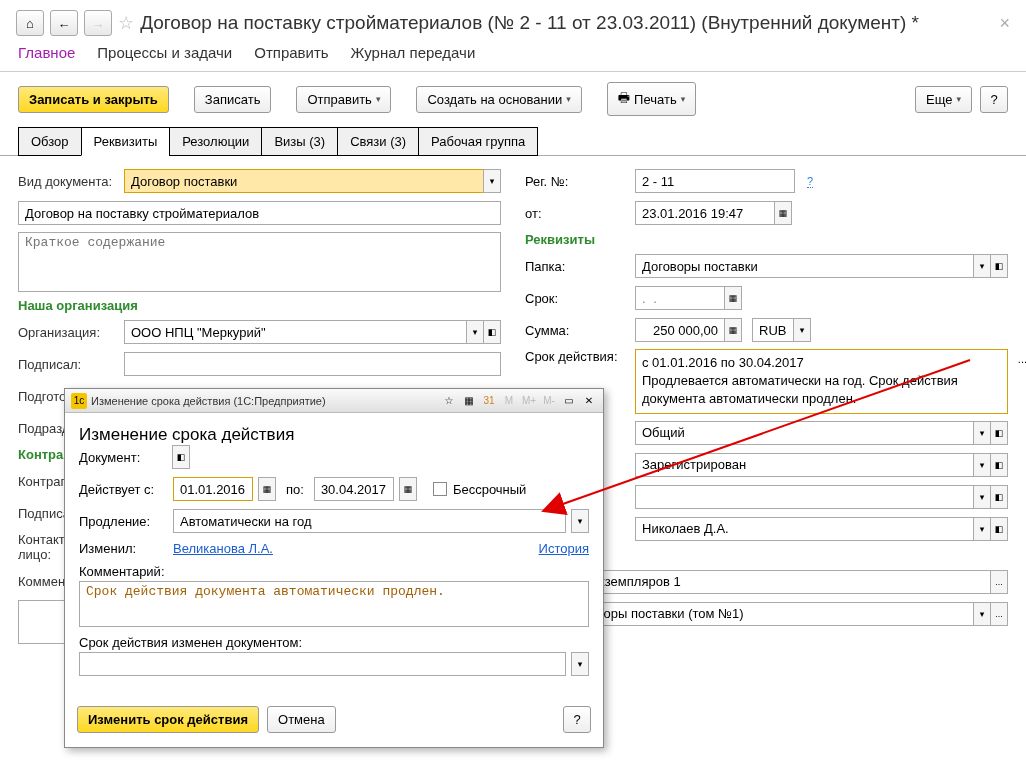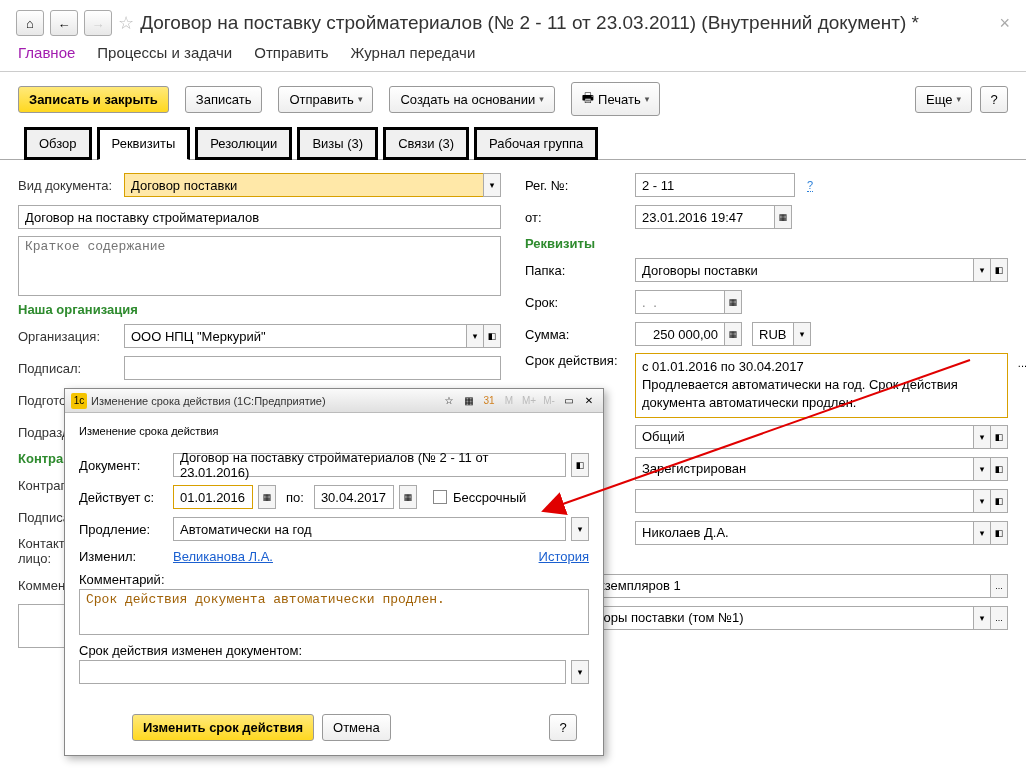--- a/index.html
+++ b/index.html
@@ -12,30 +12,30 @@
 .title { font-size: 19px; color: #333; }
 .star { color: #bbb; font-size: 18px; }
 .close-x { color: #aaa; font-size: 18px; margin-left: auto; cursor: pointer; }
 
 
 .nav { display: flex; gap: 22px; padding: 2px 18px 10px; border-bottom: 1px solid #ccc; }
 .nav a { text-decoration: none; color: #333; font-size: 15px; }
 .nav a.active { color: #a21caf; }
 
 
-.cmd { display: flex; gap: 16px; padding: 10px 18px; align-items: center; }
+.cmd { display: flex; gap: 25px; padding: 10px 18px; align-items: center; }
 .btn { border: 1px solid #999; background: linear-gradient(#fff,#eee); border-radius: 3px; padding: 5px 10px; cursor: pointer; display: inline-flex; align-items: center; gap: 4px; }
 .btn.yellow { background: linear-gradient(#ffe97a,#ffd820); font-weight: bold; }
 .btn .caret { font-size: 9px; color: #555; }
 .cmd-right { margin-left: auto; display: flex; gap: 8px; }
 .sq { width: 28px; padding: 5px 0; justify-content: center; }
 
 
 .dtabs { display: flex; padding: 0 18px; border-bottom: 1px solid #aaa; }
-.dtab { border: 3px solid #000000; background: #f0f0f0; padding: 6px 12px; margin-right: -1px; cursor: pointer; position: relative; top: 1px; margin-left: 6px; }
+.dtab { border: 1px solid #000000; background: #f0f0f0; padding: 6px 12px; margin-right: -1px; cursor: pointer; position: relative; top: 1px; }
 .dtab.active { background: #fff; border-bottom: 1px solid #fff; }
 
 
 .form { padding: 12px 18px; display: flex; gap: 24px; }
 .col { flex: 1; }
 .row { display: flex; align-items: center; margin-bottom: 6px; gap: 6px; min-height: 26px; }
 .lbl { width: 100px; flex-shrink: 0; color: #333; }
 .lblw { width: 104px; flex-shrink: 0; }
 .inp { border: 1px solid #aaa; height: 24px; padding: 2px 6px; flex: 1; background: #fff; display: flex; align-items: center; }
 .inp.hl { background: #ffe8a8; border-color: #d8a000; }
@@ -47,28 +47,28 @@
 .srok-box { border: 1px solid #d8a000; padding: 4px 6px; line-height: 1.4; flex: 1; position: relative; }
 .srok-ell { position: absolute; right: -20px; top: 2px; font-size: 11px; }
 
 
 .modal { position: absolute; left: 64px; top: 388px; width: 540px; background: #fff; border: 1px solid #888; box-shadow: 3px 3px 8px rgba(0,0,0,0.3); }
 .modal-tb { background: linear-gradient(#fafafa,#e0e0e0); border-bottom: 1px solid #bbb; height: 24px; display: flex; align-items: center; padding: 0 6px; gap: 4px; }
 .modal-tb .ttl { font-size: 11px; color: #333; }
 .modal-tb .ic { width: 16px; height: 16px; font-size: 10px; display: inline-flex; align-items: center; justify-content: center; }
 .modal-tb .spacer { flex: 1; }
 .modal-body { padding: 12px 14px; }
-.modal-h { font-size: 11px; margin-bottom: 16px; }
+.modal-h { font-size: 17px; margin-bottom: 0; }
 .mrow { display: flex; align-items: center; margin-bottom: 8px; gap: 6px; }
 .mlbl { width: 88px; flex-shrink: 0; }
 .link { color: #1a5fd0; text-decoration: underline; cursor: pointer; }
 .history { margin-left: auto; }
 .minp { border: 1px solid #aaa; height: 24px; padding: 2px 6px; display: inline-flex; align-items: center; }
 .minp.hl { border: 1px solid #d8a000; }
-.modal-btns { display: flex; gap: 8px; padding: 10px 26px 14px; align-items: center; margin-left: 41px; }
+.modal-btns { display: flex; gap: 8px; padding: 10px 12px 14px; align-items: center; }
 .modal-btns .btn:last-child { margin-left: auto; }
 .chk { width: 14px; height: 14px; border: 1px solid #888; display: inline-block; }
 .dots { letter-spacing: 2px; color: #888; }
 
 
 .arrow { position: absolute; pointer-events: none; }
 </style>
 </head>
 <body>
 
@@ -285,21 +285,20 @@
     <span class="ic" style="color:#bbb">M</span>
     <span class="ic" style="color:#bbb">M+</span>
     <span class="ic" style="color:#bbb">M-</span>
     <span class="ic">▭</span>
     <span class="ic">✕</span>
   </div>
   <div class="modal-body">
     <div class="modal-h">Изменение срока действия</div>
     <div class="mrow">
       <span class="mlbl">Документ:</span>
-      <div class="minp" style="flex:1">Договор на поставку стройматериалов (№ 2 - 11 от 23.01.2016)</div>
       <div class="mini">◧</div>
     </div>
     <div class="mrow">
       <span class="mlbl">Действует с:</span>
       <div class="minp hl" style="width:80px">01.01.2016</div>
       <div class="mini">▦</div>
       <span style="margin:0 4px">по:</span>
       <div class="minp" style="width:80px">30.04.2017</div>
       <div class="mini">▦</div>
       <span style="margin-left:10px;display:flex;align-items:center;gap:6px">

